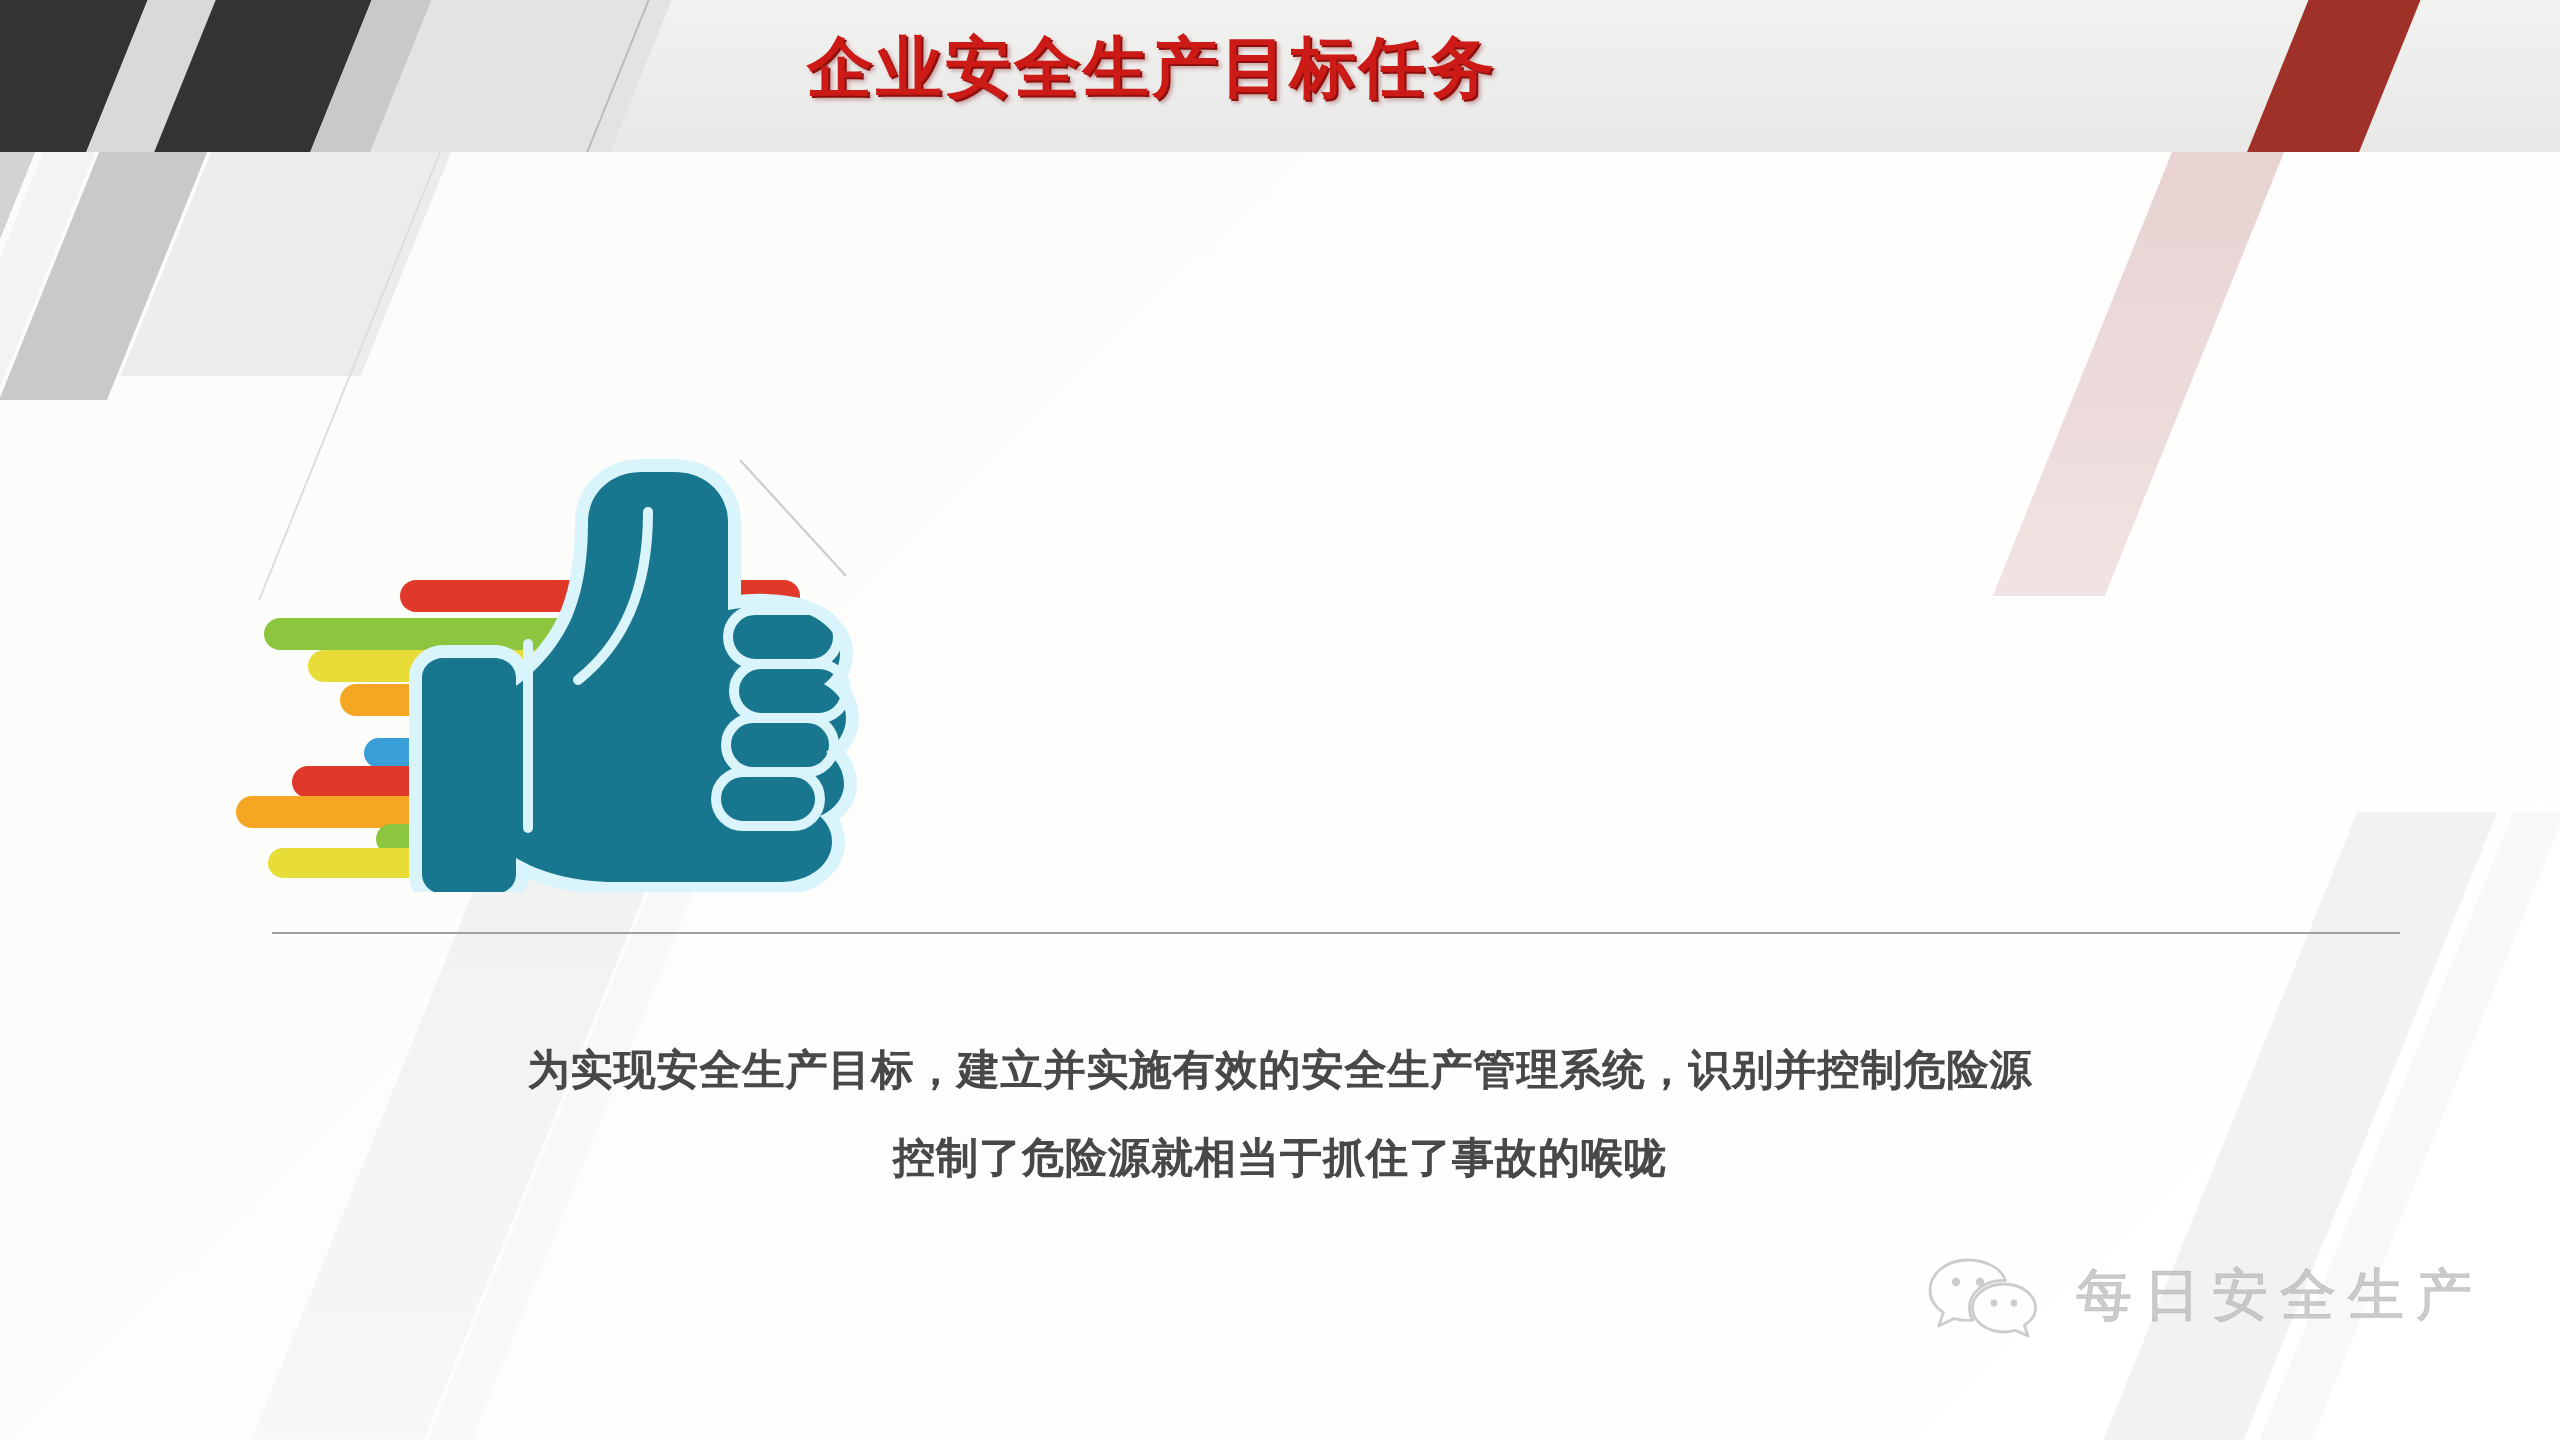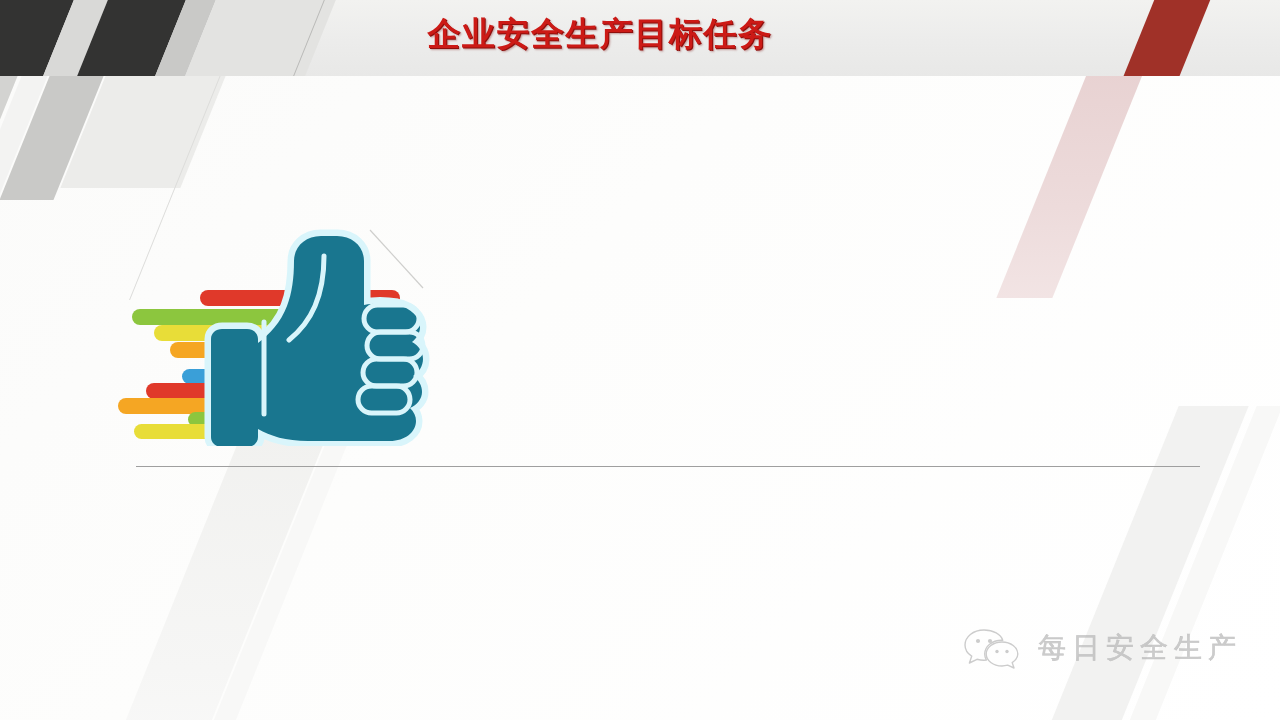--- a/index.html
+++ b/index.html
@@ -154,21 +154,20 @@
     left: 0; top: 12px;
     width: 1152px;
     text-align: center;
     font-size: 33px;
     font-weight: bold;
     letter-spacing: 1.5px;
     color: #cc1a16;
     text-shadow: 1px 1px 0 #8f0f0c, 2px 2px 2px rgba(120,10,8,0.35);
     line-height: 44px;
     z-index: 12;
-    padding-left: 24px;
   }
 
   
   .thumb-wrap {
     position: absolute;
     left: 118px;
     top: 226px;
     width: 340px;
     height: 220px;
     z-index: 6;
@@ -363,20 +362,24 @@
         <rect x="240" y="160" width="52" height="27" rx="13.5" fill="none" stroke="#d9f5fb" stroke-width="5"></rect>
       </g>
 
       <path d="M252 4 L305 62" fill="none" stroke="#cfcfcd" stroke-width="1.2"></path>
     </svg>
   </div>
 
 
   <div class="divider"></div>
 
+  <div class="body-text">
+    <div class="body-line">为实现安全生产目标，建立并实施有效的安全生产管理系统，识别并控制危险源</div>
+    <div class="body-line">控制了危险源就相当于抓住了事故的喉咙</div>
+  </div>
 
   <div class="watermark">
     <span class="wm-icon">
       <svg width="60" height="44" viewBox="0 0 60 44" xmlns="http://www.w3.org/2000/svg">
 
         <path d="M20 4 C9 4 1 11 1 19 C1 23.5 3.6 27.6 7.7 30.2 L5.4 37 L13 33.3
                  C15.2 33.9 17.6 34.2 20 34.2 C20.8 34.2 21.6 34.2 22.4 34.1
                  C21.3 32.3 20.7 30.2 20.7 28 C20.7 20.3 28.2 14.2 37.5 14.2
                  C37.9 14.2 38.3 14.2 38.7 14.3 C37 8.4 29.3 4 20 4 Z" fill="none" stroke="#b9b9b9" stroke-width="1.4" stroke-linejoin="round"></path>
         <circle cx="14" cy="15" r="2.1" fill="#b9b9b9"></circle>

